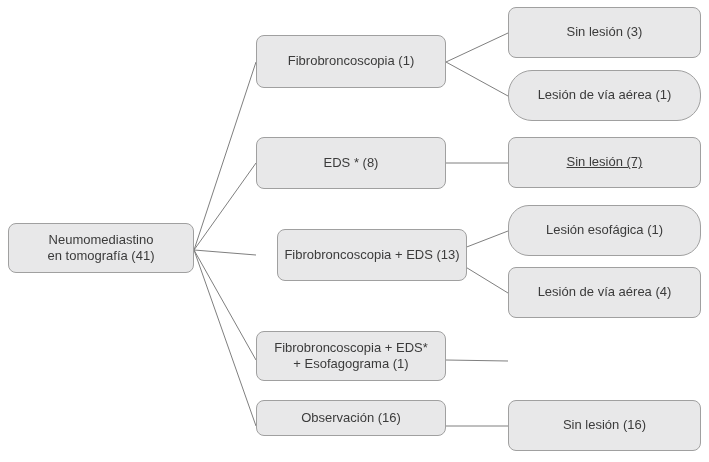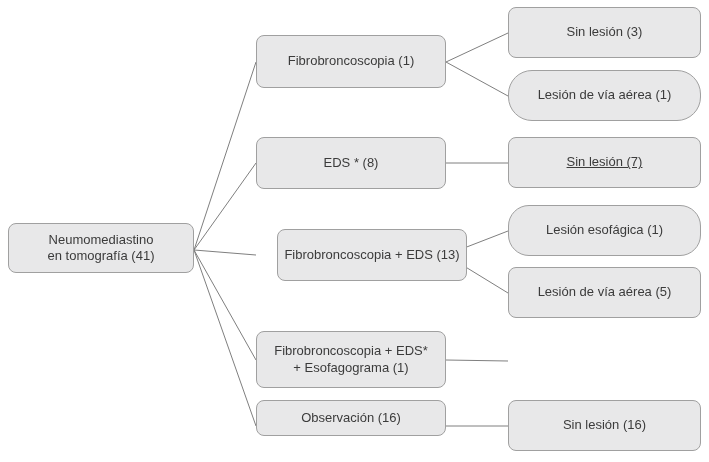--- a/index.html
+++ b/index.html
@@ -41,21 +41,21 @@
     line-height: 1.25;
     color: #3b3b3b;
     padding: 2px 4px;
   }
   
   .n-root { left: 8px;   top: 223px; width: 186px; height: 50px; }
   
   .n-p0   { left: 256px; top: 35px;  width: 190px; height: 53px; }
   .n-p1   { left: 256px; top: 137px; width: 190px; height: 52px; }
   .n-p2   { left: 256px; top: 229px; width: 190px; height: 52px; margin-left: 21px; }
-  .n-p3   { left: 256px; top: 331px; width: 190px; height: 57px; }
+  .n-p3   { left: 256px; top: 331px; width: 190px; height: 50px; }
   .n-p4   { left: 256px; top: 400px; width: 190px; height: 36px; }
   
   .n-o0   { left: 508px; top: 7px;   width: 193px; height: 51px; }
   .n-o1   { left: 508px; top: 70px;  width: 193px; height: 51px; border-radius: 24px; }
   .n-o2   { left: 508px; top: 137px; width: 193px; height: 51px; text-decoration: underline; }
   .n-o3   { left: 508px; top: 205px; width: 193px; height: 51px; border-radius: 21px; }
   .n-o4   { left: 508px; top: 267px; width: 193px; height: 51px; }
   .n-o5   { left: 508px; top: 335px; width: 193px; height: 51px; }
   .n-o6   { left: 508px; top: 400px; width: 193px; height: 51px; }
 </style>
@@ -88,16 +88,16 @@
   <div class="node n-p1">EDS * (8)</div>
   <div class="node n-p2">Fibrobroncoscopia + EDS (13)</div>
   <div class="node n-p3">Fibrobroncoscopia + EDS*
 + Esofagograma (1)</div>
   <div class="node n-p4">Observación (16)</div>
 
   <div class="node n-o0">Sin lesión (3)</div>
   <div class="node n-o1">Lesión de vía aérea (1)</div>
   <div class="node n-o2">Sin lesión (7)</div>
   <div class="node n-o3">Lesión esofágica (1)</div>
-  <div class="node n-o4">Lesión de vía aérea (5)</div>
+  <div class="node n-o4">Lesión de vía aérea (4)</div>
   <div class="node n-o6">Sin lesión (16)</div>
 
 </div>
 
 </body></html>

